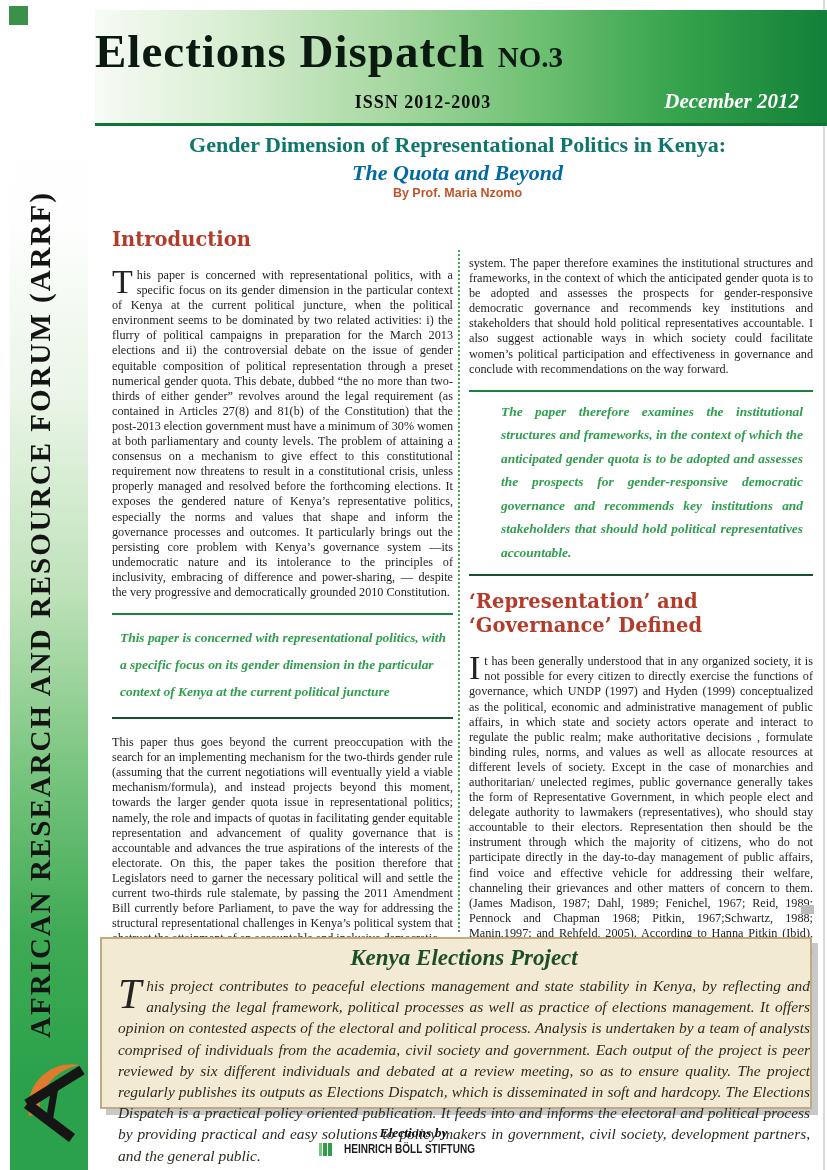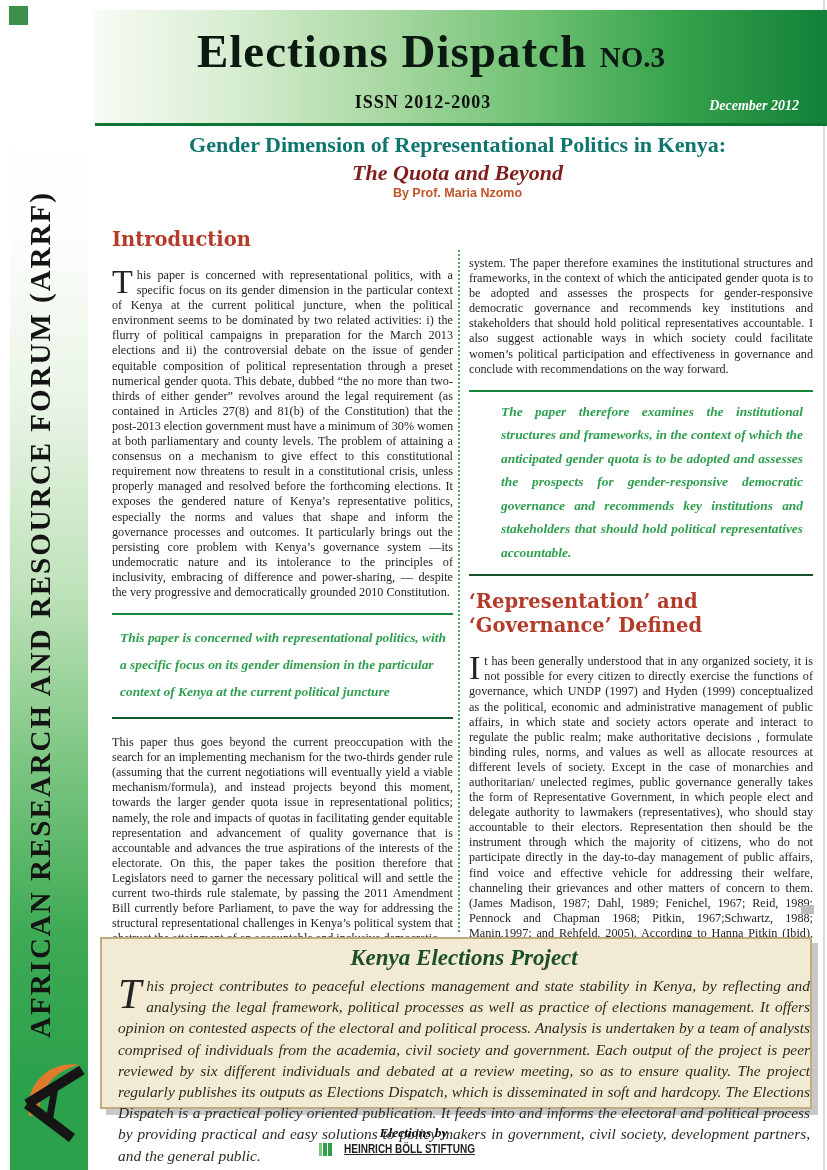--- a/index.html
+++ b/index.html
@@ -26,37 +26,37 @@
   }
   .arrf-logo { position:absolute; left:12px; bottom:26px; width:64px; height:92px; }
 
   
   .masthead {
     position:absolute; left:95px; right:0; top:10px; height:113px;
     background:linear-gradient(90deg,#f7fbf5 0%,#d9eed3 18%,#a8d8a2 40%,#6fc173 60%,#35a24c 80%,#128038 100%);
     border-bottom:3px solid #0f7534;
   }
   .masthead-title {
-    position:absolute; top:14px; left:0; right:60px; text-align:center;
+    position:absolute; top:14px; left:0; right:60px; 
     font-weight:bold; font-size:47px; color:#0b1a10; letter-spacing:1px;
   }
   .masthead-issue { font-size:29px; letter-spacing:0; }
   .masthead-issn {
     position:absolute; left:228px; bottom:10px; width:200px; text-align:center;
     font-weight:bold; font-size:18px; color:#101010; letter-spacing:1px;
   }
   .masthead-date {
     position:absolute; right:28px; bottom:9px;
-    font-weight:bold; font-style:italic; font-size:14px; color:#ffffff;margin-left:16px;
+    font-weight:bold; font-style:italic; font-size:21px; color:#ffffff;margin-left:16px;
   }
 
   
   .article-head { position:absolute; left:100px; right:12px; top:132px; text-align:center; }
   .article-title { margin:0; font-weight:bold; font-size:22px; color:#0f766e; }
-  .article-subtitle { margin:2px 0 0 0; font-weight:bold; font-style:italic; font-size:22px; color:#7f1d1d; }
+  .article-subtitle { margin:2px 0 0 0; font-weight:bold; font-style:italic; font-size:22px; color:#0369a1; }
   .article-byline { font-family:"Liberation Sans", sans-serif; font-weight:bold; font-size:12.5px; color:#c2542a; }
 
   
   .col { position:absolute; text-align:justify; font-size:12.2px; line-height:15.1px; color:#242424; }
   .col-left  { left:112px; top:228px; width:341px; }
   .col-right { left:469px; top:240px; width:344px; }
   .divider { position:absolute; left:458px; top:250px; height:682px; border-left:2px dotted #4aa55b; }
 
   .sec-heading {
     font-family:"DejaVu Serif", serif; font-weight:bold; font-size:19.5px;
@@ -86,21 +86,21 @@
     color:#1c4f28; margin:0 0 4px 0;
   }
   .project-body {
     font-style:italic; font-size:15.4px; line-height:21.2px; text-align:justify; color:#2b2b20; margin:0;
   }
   .project-body .dropcap { font-size:42px; line-height:36px; font-style:italic; padding-right:5px; }
 
   
   .supported { position:absolute; left:0; right:0; top:1125px; text-align:center;
     font-weight:bold; font-style:italic; font-size:13.5px; color:#111; }
-  .hbs { position:absolute; left:0; right:0; top:1142px; display:flex; justify-content:center; align-items:center; gap:12px;text-decoration:underline; }
+  .hbs { position:absolute; left:0; right:0; top:1142px; display:flex; justify-content:center; align-items:center; gap:12px; }
   .hbs-bars { display:flex; gap:1px; height:13px; }
   .hbs-bars i { display:block; width:4px; background:#2f9e47; }
   .hbs-bars i:first-child { background:#79c47f; width:3px; }
   .hbs-text { font-family:"Liberation Sans", sans-serif; font-weight:bold; font-size:12.5px; color:#1b1b1b;
     display:inline-block; transform:scaleX(0.8); transform-origin:left center; letter-spacing:0; }
 </style>
 </head>
 <body>
 
 <div class="page">

